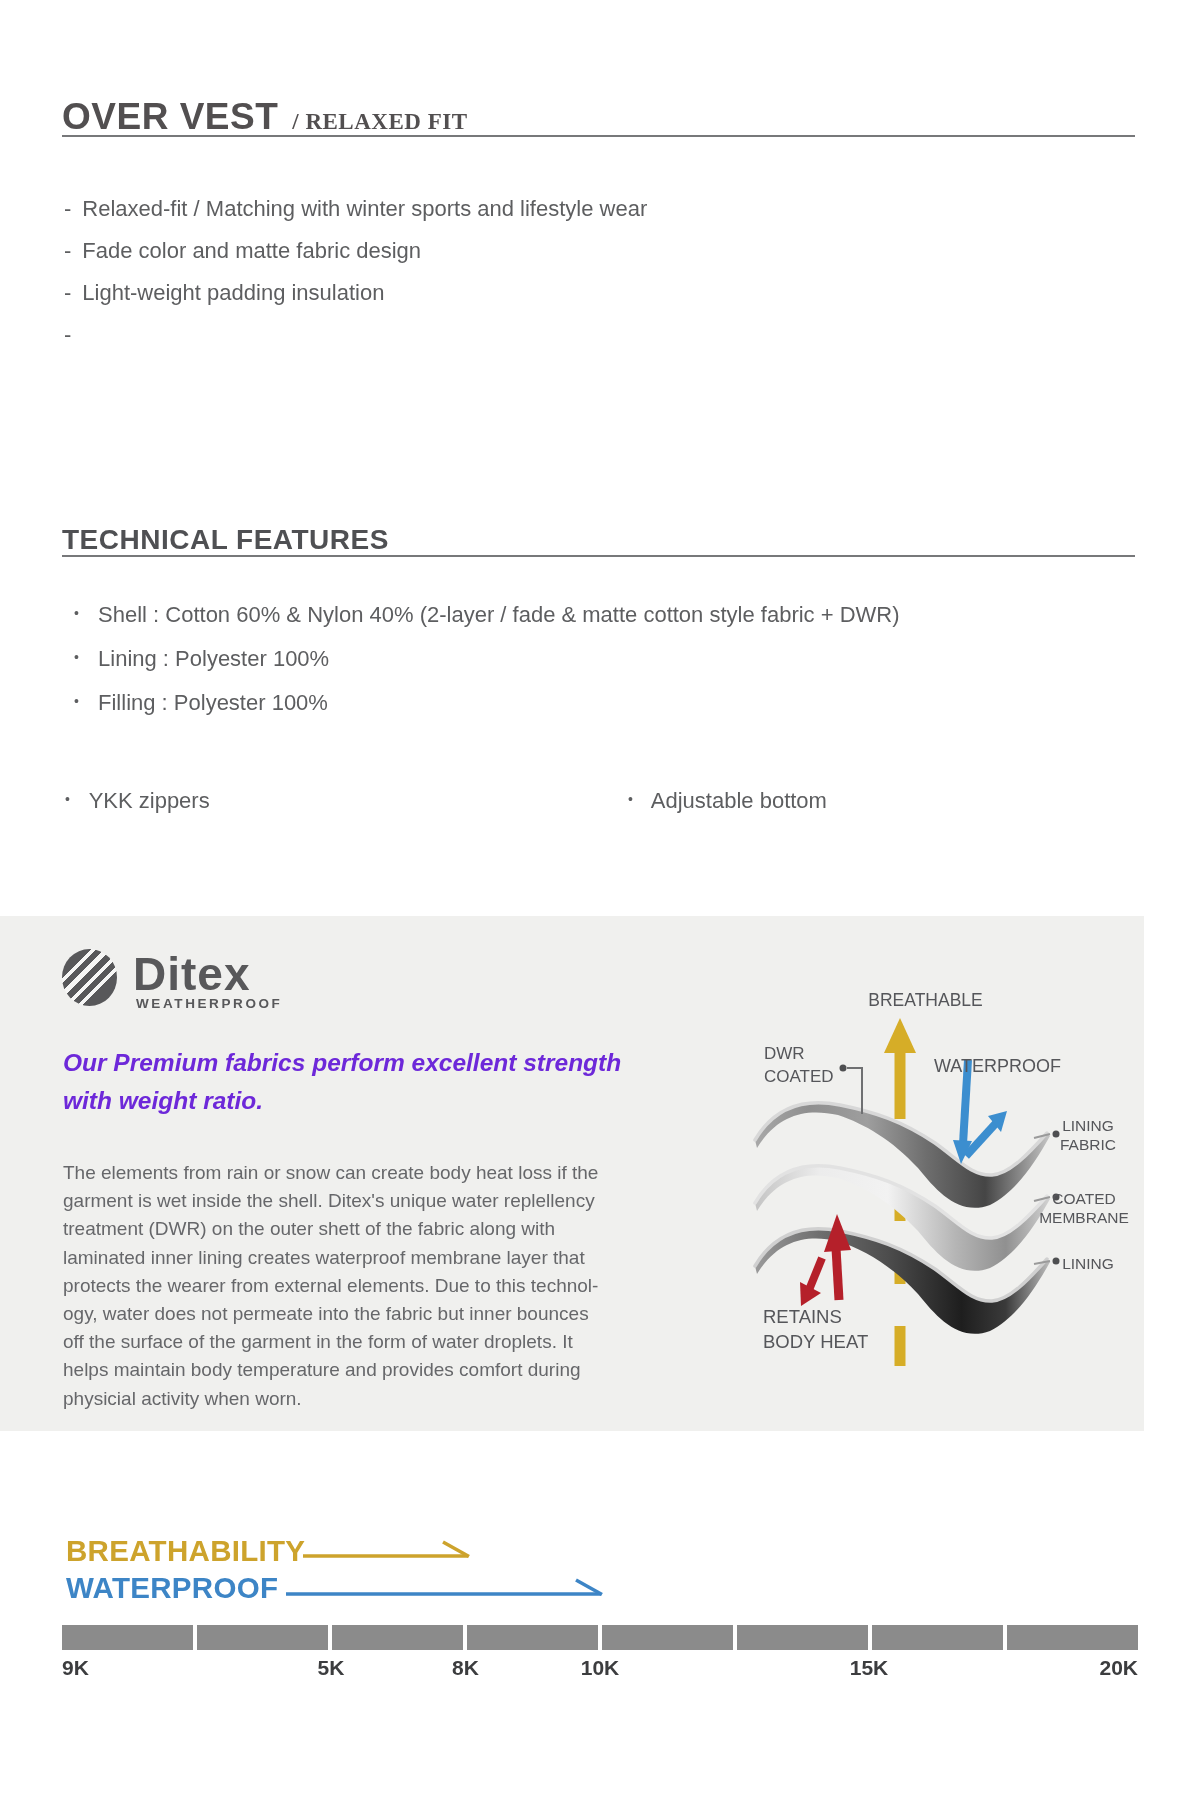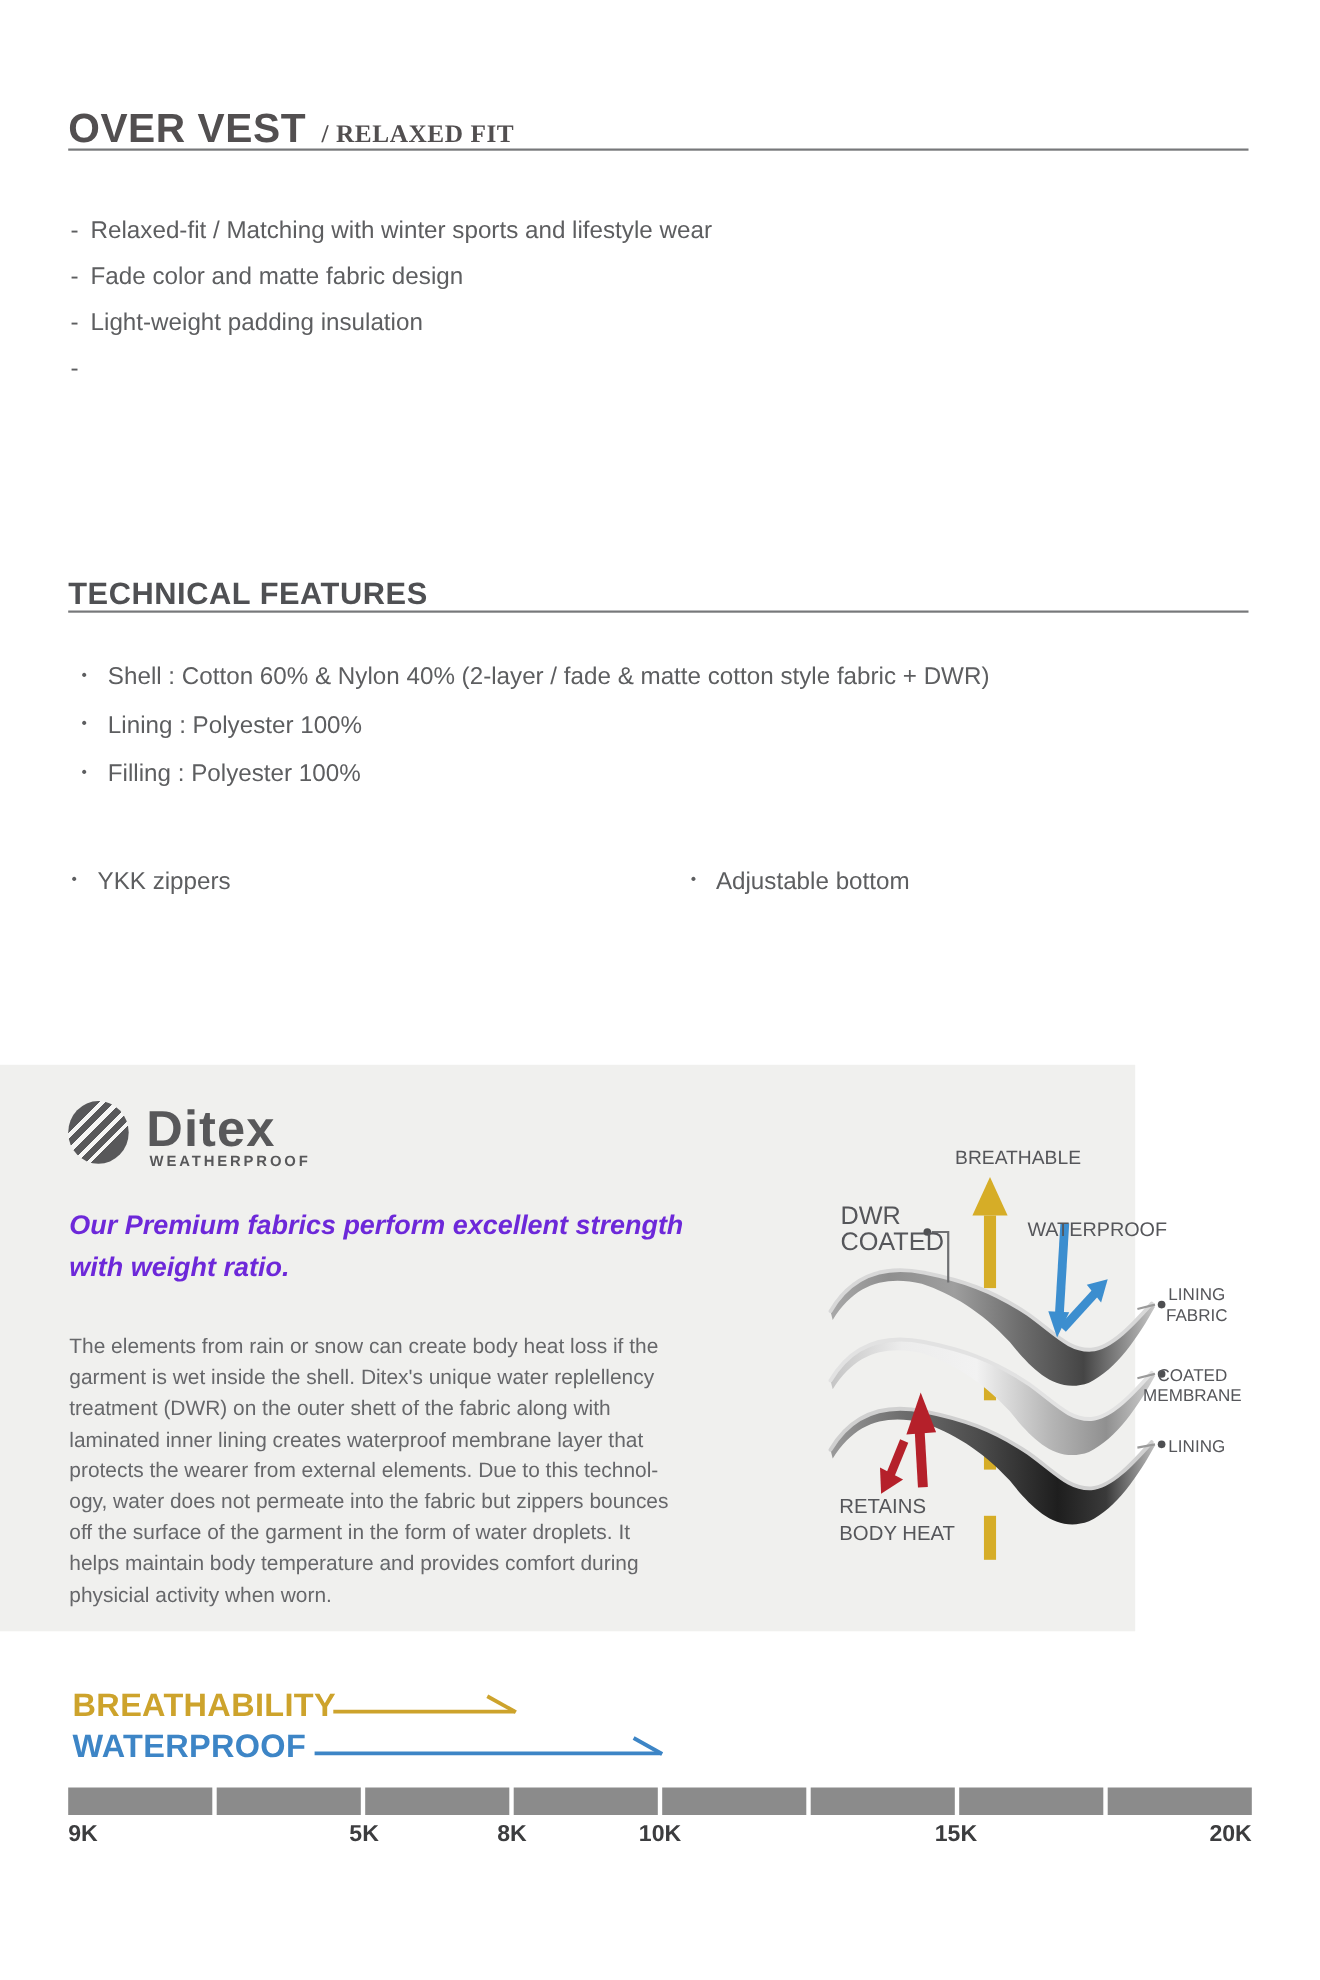--- a/index.html
+++ b/index.html
@@ -30,38 +30,38 @@
 
   .section-heading{left:62px;top:524px;font-size:28px;font-weight:700;letter-spacing:.5px;color:#4f5053;}
 
   .bullet-list{left:74px;top:594px;font-size:22px;line-height:41px;color:var(--body);}
   .bullet{font-size:14px;margin-right:13px;position:relative;top:-4px;}
   .extra{top:788px;font-size:22px;color:var(--body);}
   .extra-1{left:65px;}
   .extra-2{left:628px;}
 
   
-  .band{left:0;top:968px;width:1032px;height:515px;background:var(--band);}
+  .band{left:0;top:916px;width:1144px;height:515px;background:var(--band);}
   .logo-circle{
     position:absolute;left:62px;top:33px;width:55px;height:57px;border-radius:50%;
     background:
       linear-gradient(135deg,
         var(--logo) 0 26%, #f6f6f5 26% 31%,
         var(--logo) 31% 38%, #f6f6f5 38% 44%,
         var(--logo) 44% 52%, #f6f6f5 52% 57%,
         var(--logo) 57% 64%, #f6f6f5 64% 68%,
         var(--logo) 68% 100%);
   }
   .brand{position:absolute;left:133px;top:31px;font-size:46px;font-weight:700;letter-spacing:1px;color:var(--logo);}
   .brand-sub{position:absolute;left:136px;top:80px;font-size:13.5px;font-weight:700;letter-spacing:2.6px;color:var(--logo);}
   .headline{position:absolute;left:63px;top:128px;font-size:24.5px;font-weight:700;line-height:38px;color:#6d28d9;font-style:italic;}
   .paragraph{position:absolute;left:63px;top:243px;font-size:19px;line-height:28.2px;color:#66676a;}
 
   
-  .dlabel{position:absolute;color:#55565a;font-size:23px;line-height:23px;}
+  .dlabel{position:absolute;color:#55565a;font-size:17px;line-height:23px;}
   .lbl-breathable{left:848px;top:73px;width:155px;text-align:center;font-size:17.5px;}
   .lbl-dwr{left:764px;top:126px;}
   .lbl-waterproof{left:934px;top:139px;font-size:18px;}
   .lbl-outer{left:1040px;top:200px;width:96px;text-align:center;font-size:15.5px;line-height:19px;}
   .lbl-membrane{left:1030px;top:273px;width:108px;text-align:center;font-size:15.5px;line-height:19px;}
   .lbl-lining{left:1040px;top:336px;width:96px;text-align:center;font-size:15.5px;}
   .lbl-retains{left:763px;top:388px;font-size:18.5px;line-height:25px;}
 
   .diagram-svg{position:absolute;left:640px;top:52px;width:560px;height:430px;}
 
@@ -144,21 +144,21 @@
       <div>Our Premium fabrics perform excellent strength</div>
       <div>with weight ratio.</div>
     </div>
 
     <div class="paragraph">
       <div>The elements from rain or snow can create body heat loss if the</div>
       <div>garment is wet inside the shell. Ditex's unique water replellency</div>
       <div>treatment (DWR)  on the outer shett of the fabric along with</div>
       <div>laminated inner lining creates waterproof membrane layer that</div>
       <div>protects the wearer from external elements. Due to this technol-</div>
-      <div>ogy, water does not permeate into the fabric but zippers bounces</div>
+      <div>ogy, water does not permeate into the fabric but inner bounces</div>
       <div>off the surface of the garment in the form of water droplets. It</div>
       <div>helps maintain body temperature and provides comfort during</div>
       <div>physicial activity when worn.</div>
     </div>
 
     <svg class="diagram-svg" viewBox="0 0 560 430">
       <defs>
         <linearGradient id="g1" x1="0" y1="0" x2="1" y2="0">
           <stop offset="0" stop-color="#a8a8a8"></stop>
             <stop offset="0.18" stop-color="#8f8f8f"></stop>

